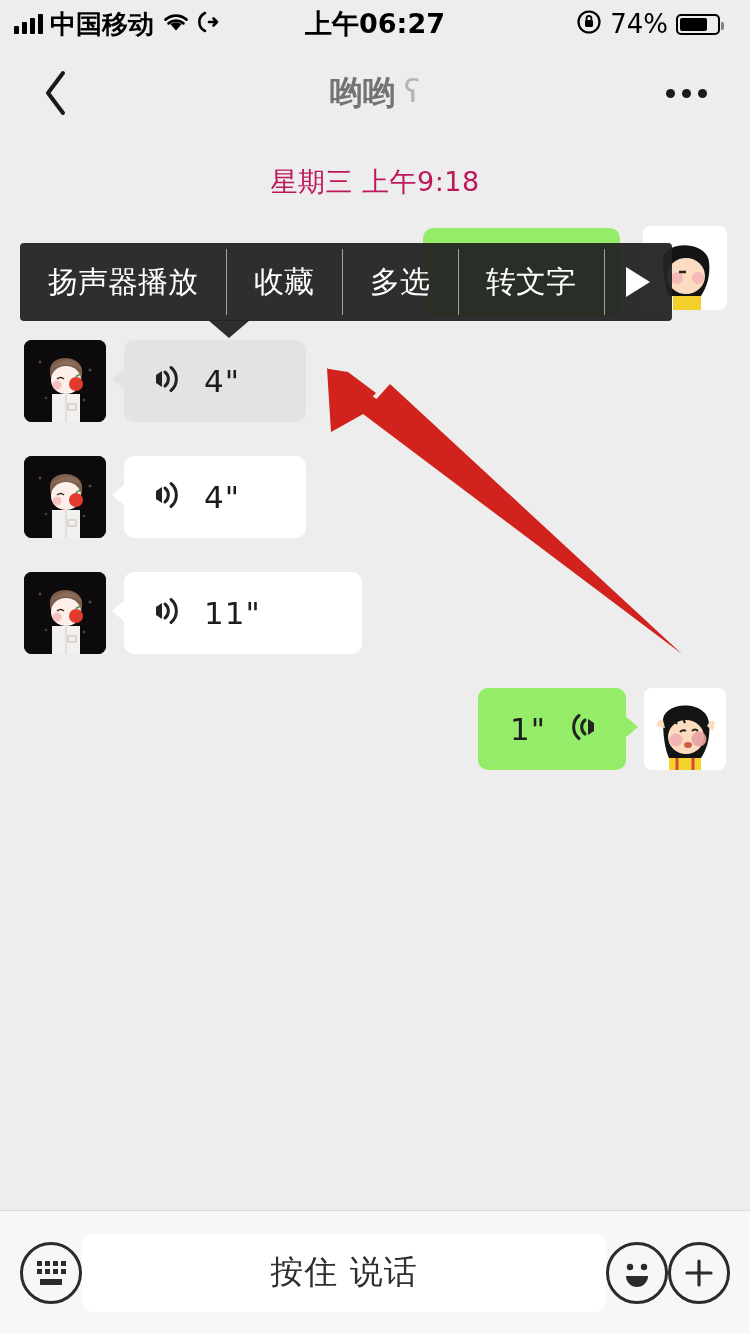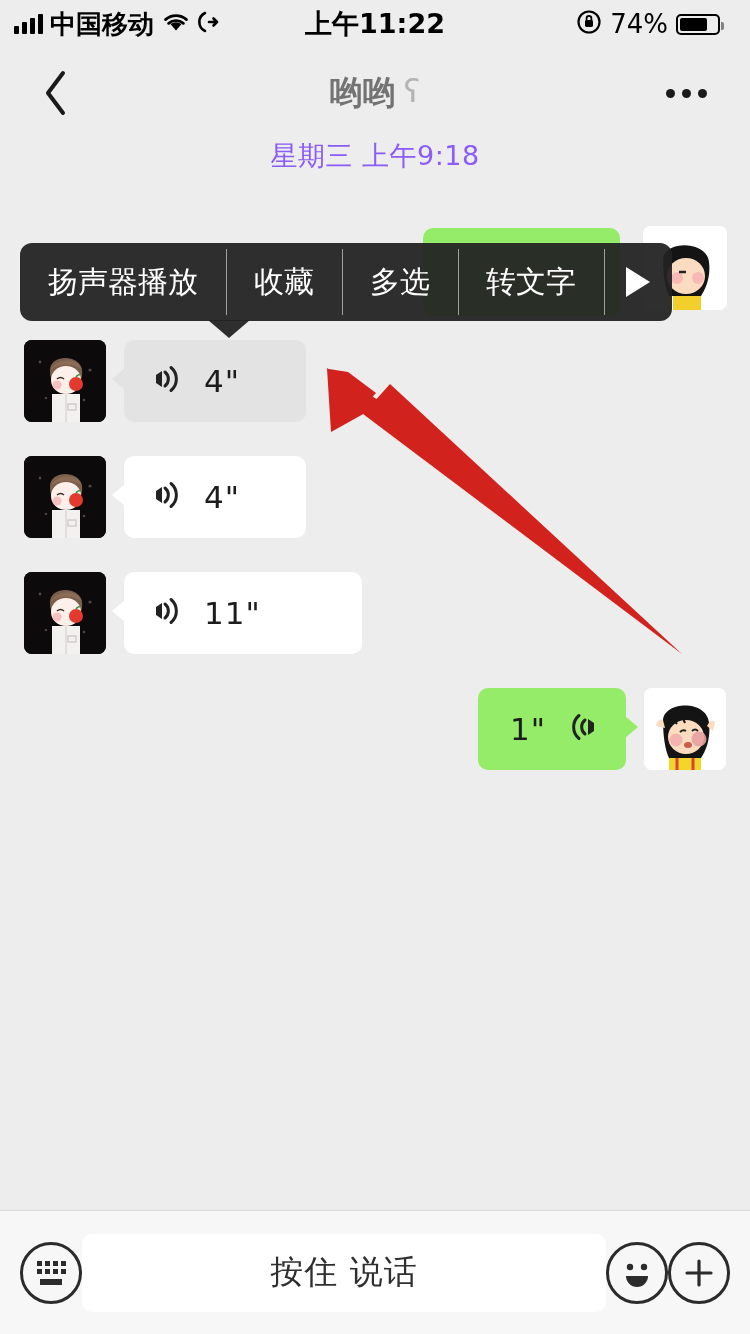--- a/index.html
+++ b/index.html
@@ -41,22 +41,22 @@
   .nav-title{ position:absolute; left:0; width:750px; top:0; height:90px;
      display:flex; align-items:center; justify-content:center; gap:8px; }
   .nav-title .t{ font-size:33px; font-weight:700; color:#737373; }
   .nav-title .badge{ font-size:32px; color:#b4b4b4; line-height:1; transform:translateY(-2px); }
   .nav-more{ position:absolute; right:24px; top:0; height:90px; width:80px;
      display:flex; align-items:center; justify-content:center; gap:7px; }
   .nav-more i{ width:9px; height:9px; border-radius:50%; background:#1a1a1a; display:block; }
 
   
   .chat{ position:absolute; top:138px; left:0; width:750px; bottom:124px; }
-  .daystamp{ width:100%; text-align:center; font-size:27px; color:#8b5cf6;
-     letter-spacing:.5px; }
+  .daystamp{ width:100%; text-align:center; font-size:27px; color:#be185d;
+     margin-top:26px; letter-spacing:.5px; }
 
   .row{ position:absolute; display:flex; align-items:flex-start; }
   .avatar{ width:82px; height:82px; border-radius:8px; overflow:hidden; flex:none;
     position:relative; background:#0b0b0b; }
   .avatar.light{ background:#fff; }
 
   .bubble{ position:relative; min-height:82px; display:flex; align-items:center;
      border-radius:10px; padding:0 28px; }
   .bubble.in{ background:#fff; margin-left:18px; }
   .bubble.in.selected{ background:#e3e3e3; }
@@ -66,21 +66,21 @@
   .bubble.in.selected::before{ border-right-color:#e3e3e3; }
   .bubble.out{ background:#95ec69; margin-right:18px; justify-content:flex-end; }
   .bubble.out::after{ content:""; position:absolute; right:-12px; top:28px;
      width:0; height:0; border-top:11px solid transparent; border-bottom:11px solid transparent;
      border-left:13px solid #95ec69; }
   .dur{ font-size:31px; color:#1c1c1c; font-weight:500; letter-spacing:1px; }
   .spk{ flex:none; }
 
   
   .ctxmenu{ position:absolute; display:flex; align-items:stretch;
-     background:rgba(34,34,34,0.94); border-radius:12px; height:78px; overflow:visible; }
+     background:rgba(34,34,34,0.94); border-radius:4px; height:78px; overflow:visible; }
   .ctxmenu .item{ display:flex; align-items:center; justify-content:center;
      color:#fff; font-size:30px; padding:0 28px; position:relative; }
   .ctxmenu .item + .item::before{ content:""; position:absolute; left:0; top:6px; bottom:6px;
      width:1px; background:rgba(255,255,255,.55); }
   .ctxmenu .caret{ position:absolute; bottom:-17px; left:188px; width:0; height:0;
      border-left:21px solid transparent; border-right:21px solid transparent;
      border-top:18px solid rgba(34,34,34,0.94); }
   .playtri{ width:0;height:0; border-left:24px solid #fff;
      border-top:15px solid transparent; border-bottom:15px solid transparent; }
 
@@ -127,21 +127,21 @@
         </svg>
       </span>
       <span>
         <svg width="22" height="24" viewBox="0 0 22 24">
           <path d="M7 3 a10 10 0 0 0 0 18" stroke="#000" stroke-width="2.6" fill="none" stroke-linecap="round"></path>
           <path d="M11 12 h8 M15.5 8.5 L19 12 L15.5 15.5" stroke="#000" stroke-width="2.6" fill="none" stroke-linecap="round" stroke-linejoin="round"></path>
         </svg>
       </span>
     </div>
     <div class="sb-center">
-      <span class="sb-time">上午11:22</span>
+      <span class="sb-time">上午06:27</span>
     </div>
     <div class="sb-right">
       <span>
         <svg width="26" height="26" viewBox="0 0 26 26">
           <circle cx="13" cy="13" r="10.5" stroke="#000" stroke-width="2.2" fill="none"></circle>
           <rect x="9" y="11" width="8" height="7" rx="1.4" fill="#000"></rect>
           <path d="M10.6 11 v-1.8 a2.4 2.4 0 0 1 4.8 0 V11" stroke="#000" stroke-width="1.8" fill="none"></path>
         </svg>
       </span>
       <span class="sb-pct">74%</span>

